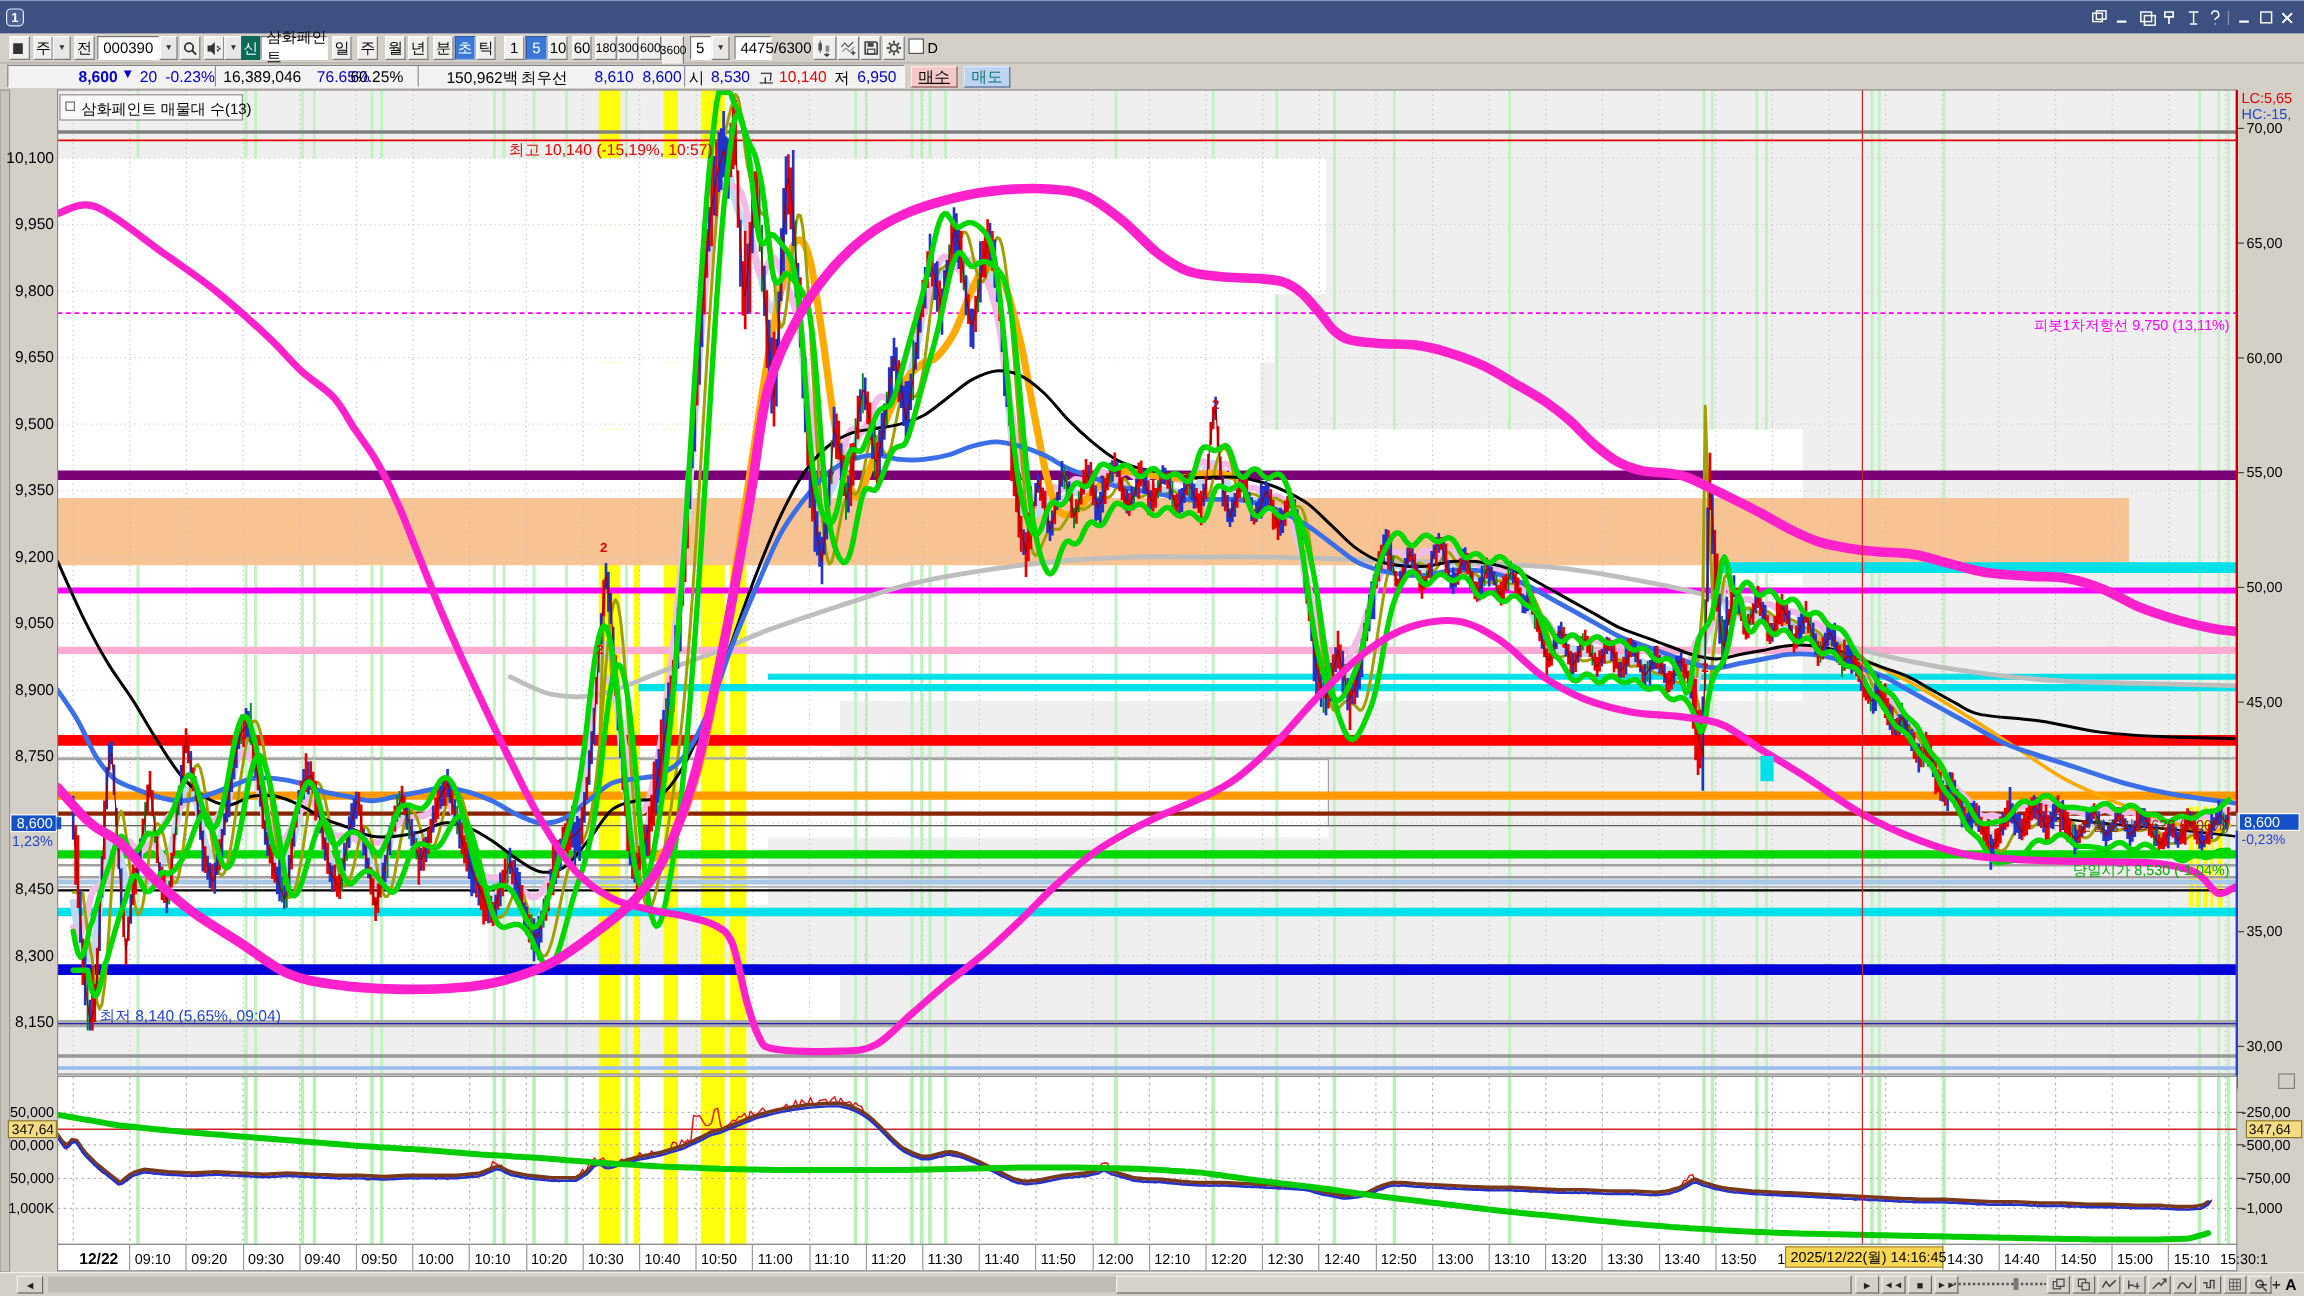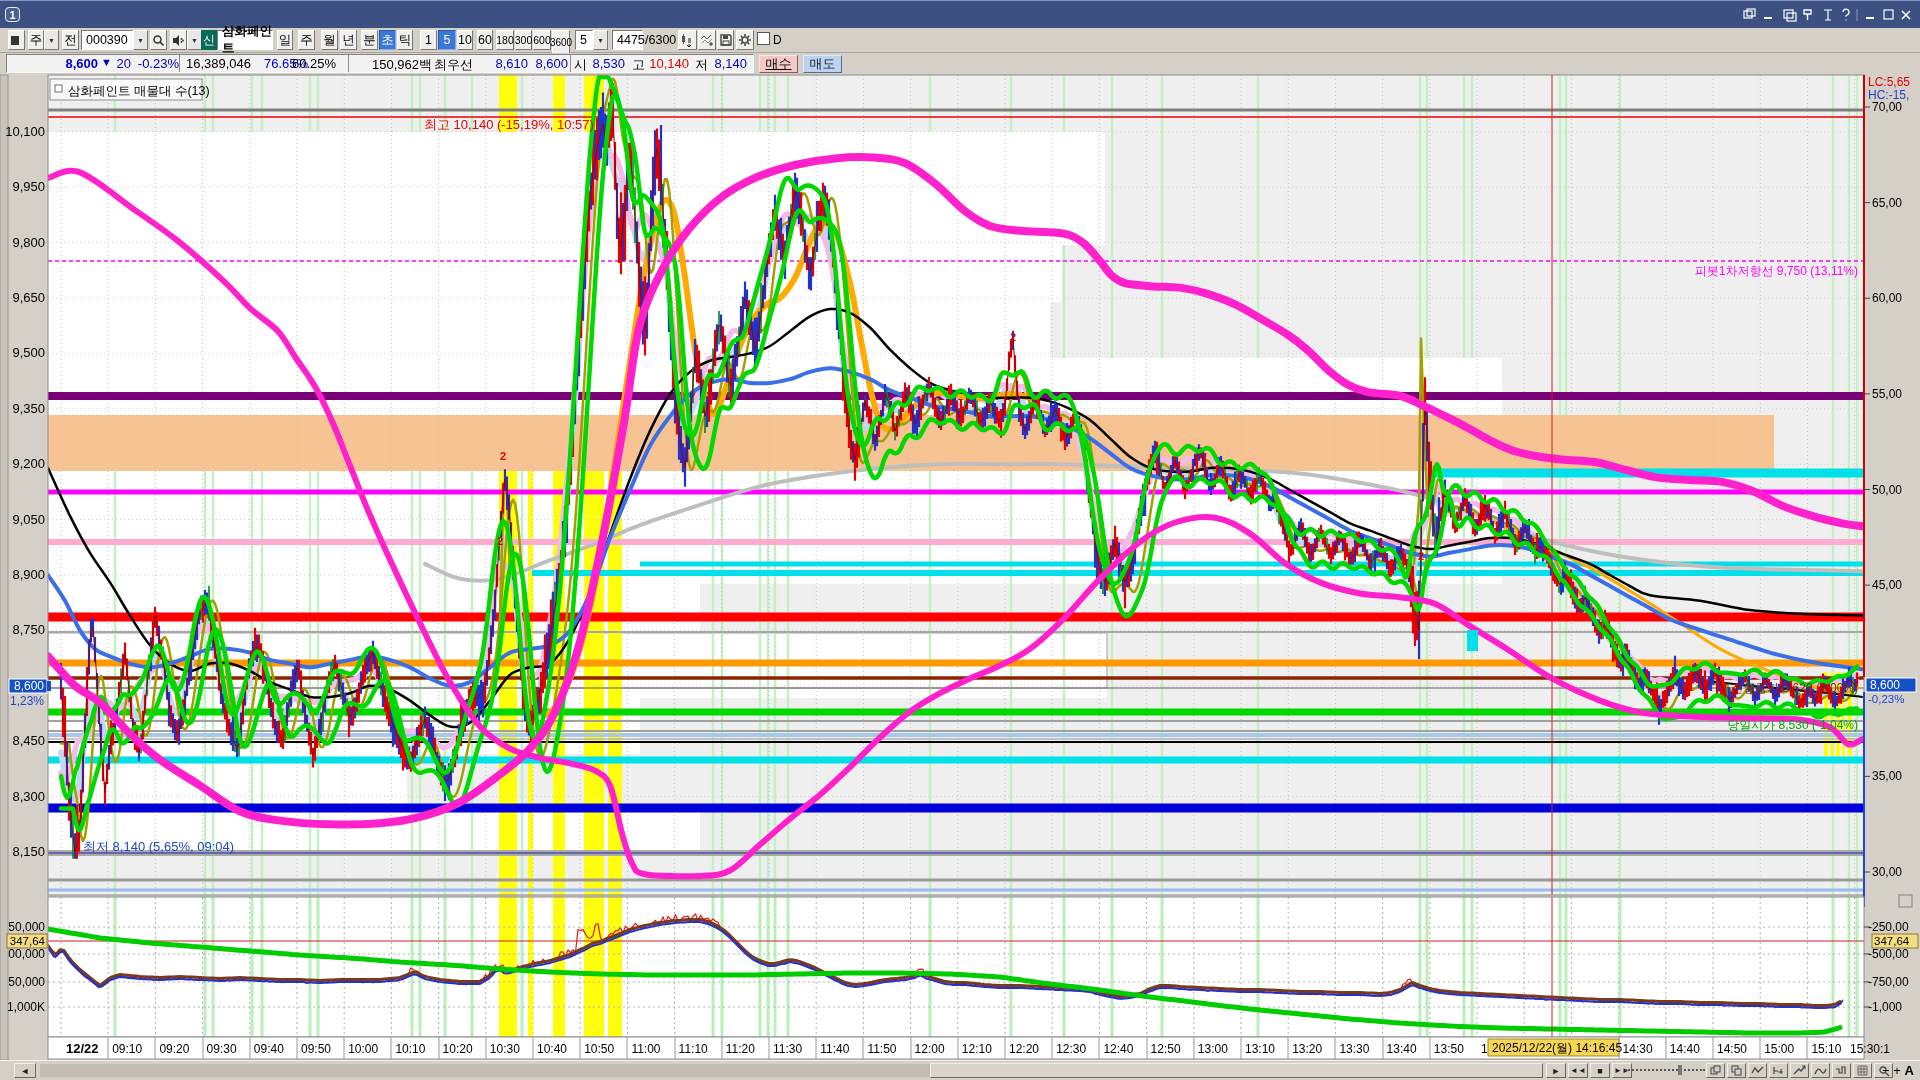--- a/index.html
+++ b/index.html
@@ -59,21 +59,21 @@
     <div class="btn" style="left:170px;top:30px;width:17px;height:20px;font-size:12.5px;">
       <svg width="13" height="13" viewBox="0 0 13 13">
         <path d="M1,4 h3 l3,-3 v11 l-3,-3 h-3 z" fill="#333"></path>
         <circle cx="9.5" cy="5" r="0.9" fill="#333"></circle>
         <circle cx="11" cy="6.5" r="0.9" fill="#333"></circle>
         <circle cx="9.5" cy="8" r="0.9" fill="#333"></circle>
       </svg>
     </div>
     <div class="drop" style="left:187px;top:30px;">▼</div>
     <div style="position:absolute;left:201px;top:30px;width:16px;height:20px;background:#0a6a5a;color:#fff;font-size:12px;display:flex;align-items:center;justify-content:center;">신</div>
-    <div class="inp" style="left:217px;top:30px;width:56px;height:20px;font-size:12.5px;font-weight:bold;">삼화페인트</div>
+    <div class="inp" style="left:217px;top:30px;width:56px;height:20px;font-size:12.5px;font-weight:normal;">삼화페인트</div>
     <div class="btn" style="left:277px;top:30px;width:16px;height:20px;font-size:12.5px;">일</div>
     <div class="btn" style="left:298px;top:30px;width:17px;height:20px;font-size:12.5px;">주</div>
     <div class="btn" style="left:321px;top:30px;width:17px;height:20px;font-size:12.5px;">월</div>
     <div class="btn" style="left:340px;top:30px;width:17px;height:20px;font-size:12.5px;">년</div>
     <div class="btn" style="left:361px;top:30px;width:17px;height:20px;font-size:12.5px;">분</div>
     <div class="btn sel" style="left:379px;top:30px;width:17px;height:20px;font-size:12.5px;">초</div>
     <div class="btn" style="left:397px;top:30px;width:16px;height:20px;font-size:12.5px;">틱</div>
     <div class="btn" style="left:420px;top:30px;width:17px;height:20px;font-size:12.5px;">1</div>
     <div class="btn sel" style="left:438px;top:30px;width:18px;height:20px;font-size:12.5px;">5</div>
     <div class="btn" style="left:457px;top:30px;width:16px;height:20px;font-size:12.5px;">10</div>
@@ -139,23 +139,23 @@
     <div class="iv" style="left:360px;width:72px;">150,962백만</div>
     <div class="iv" style="left:434px;width:54px;text-align:left;">최우선</div>
     <div class="iv blue" style="left:486px;width:42px;">8,610</div>
     <div class="iv blue" style="left:524px;width:44px;">8,600</div>
     <div class="ivs" style="left:570px;"></div>
     <div class="iv" style="left:574px;width:14px;text-align:left;">시</div>
     <div class="iv blue" style="left:588px;width:37px;">8,530</div>
     <div class="iv" style="left:632px;width:14px;text-align:left;">고</div>
     <div class="iv red" style="left:648px;width:41px;">10,140</div>
     <div class="iv" style="left:695px;width:14px;text-align:left;">저</div>
-    <div class="iv blue" style="left:710px;width:37px;">8,140</div>
+    <div class="iv blue" style="left:710px;width:37px;">6,950</div>
     <div style="position:absolute;left:759px;top:55px;width:39px;height:18px;background:#f5c8c8;border:1px solid;border-color:#fae4e4 #8a5a5a #8a5a5a #fae4e4;color:#000;font-size:13px;display:flex;align-items:center;justify-content:center;text-decoration:underline;">매수</div>
-    <div style="position:absolute;left:803px;top:55px;width:39px;height:18px;background:#bcd4f0;border:1px solid;border-color:#dcecfa #5a6a8a #5a6a8a #dcecfa;color:#0f172a;font-size:13px;display:flex;align-items:center;justify-content:center;">매도</div>
+    <div style="position:absolute;left:803px;top:55px;width:39px;height:18px;background:#bcd4f0;border:1px solid;border-color:#dcecfa #5a6a8a #5a6a8a #dcecfa;color:#0f766e;font-size:13px;display:flex;align-items:center;justify-content:center;">매도</div>
 <svg width="1920" height="1080" viewBox="0 0 1920 1080" style="position:absolute;left:0;top:0;pointer-events:none;">
 <rect x="0" y="75" width="1920" height="1005" fill="#d4d0c8"></rect>
 <rect x="0" y="75" width="8" height="985" fill="#c8c4bc" stroke="#9a968e" stroke-width="1"></rect>
 <clipPath id="mainclip">
         <rect x="48" y="75" width="1816" height="820"></rect>
       </clipPath>
 <clipPath id="subclip">
         <rect x="48" y="897" width="1816" height="140"></rect>
       </clipPath>
 <rect x="48" y="75" width="1816" height="820" fill="#efefef" opacity="1.0"></rect>

